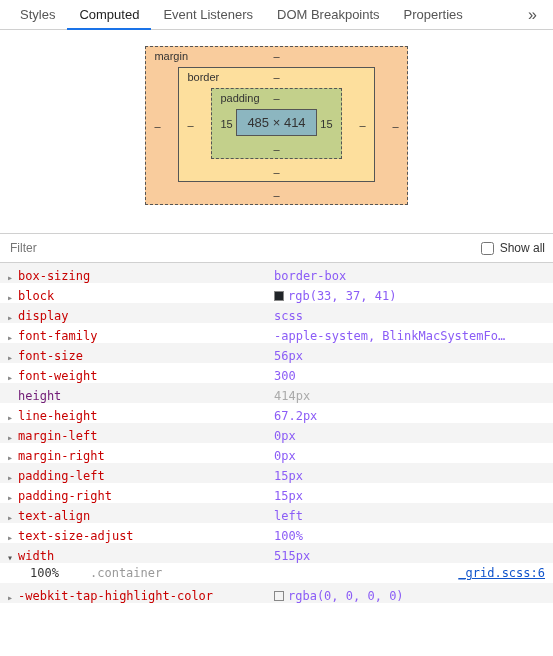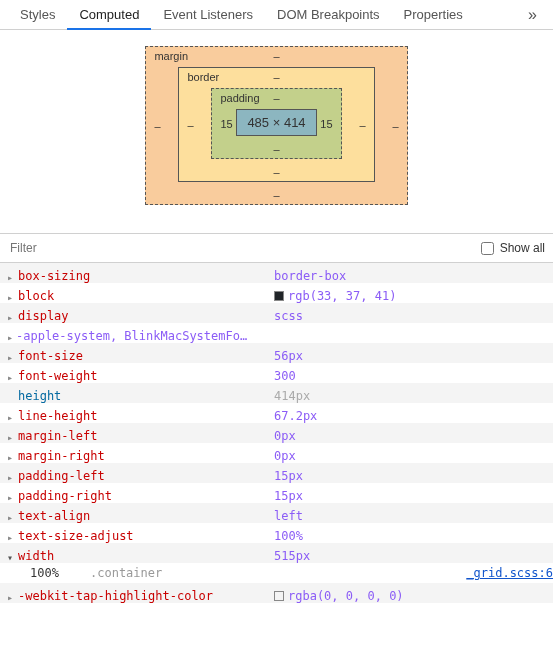--- a/index.html
+++ b/index.html
@@ -146,21 +146,21 @@
 .tw.expanded::before { content: "▾"; color: #555; }
 .tw.collapsed::before { content: "▸"; color: #888; }
 .tw.none::before { content: ""; }
 .pname {
   color: #c80000;
   width: 258px;
   padding-left: 2px;
   white-space: nowrap;
   overflow: hidden;
 }
-.pname.inactive { color: #0369a1; }
+.pname.inactive { color: #701a75; }
 .pval {
   flex: 1;
   display: flex;
   align-items: center;
   gap: 4px;
   white-space: nowrap;
   overflow: hidden;
   color: #8b5cf6;
 }
 .pval.inactive { color: #aaa; }
@@ -174,21 +174,21 @@
   display: flex;
   align-items: center;
   height: 20px;
   padding-left: 30px;
   background: #fff;
   font-family: Consolas, Menlo, monospace;
   font-size: 12px;
 }
 .child-val { width: 60px; color: #333; }
 .child-sel { flex: 1; color: #999; }
-.child-src { color: #1155cc; text-decoration: underline; white-space: nowrap; }
+.child-src { color: #1155cc; text-decoration: underline; padding-right: 8px; white-space: nowrap; }
 </style>
 </head>
 <body>
 
 <div class="tabs">
   <div class="tab">Styles</div>
   <div class="tab active">Computed</div>
   <div class="tab">Event Listeners</div>
   <div class="tab">DOM Breakpoints</div>
   <div class="tab">Properties</div>
@@ -246,20 +246,21 @@
     </div>
     <div class="prop-row">
       <span class="tw collapsed"></span>
       <span class="pname">display</span>
       <span class="pval">
         <span>scss</span>
       </span>
     </div>
     <div class="prop-row">
       <span class="tw collapsed"></span>
+      <span class="pname">font-family</span>
       <span class="pval">
         <span>-apple-system, BlinkMacSystemFo…</span>
       </span>
     </div>
     <div class="prop-row">
       <span class="tw collapsed"></span>
       <span class="pname">font-size</span>
       <span class="pval">
         <span>56px</span>
       </span>

